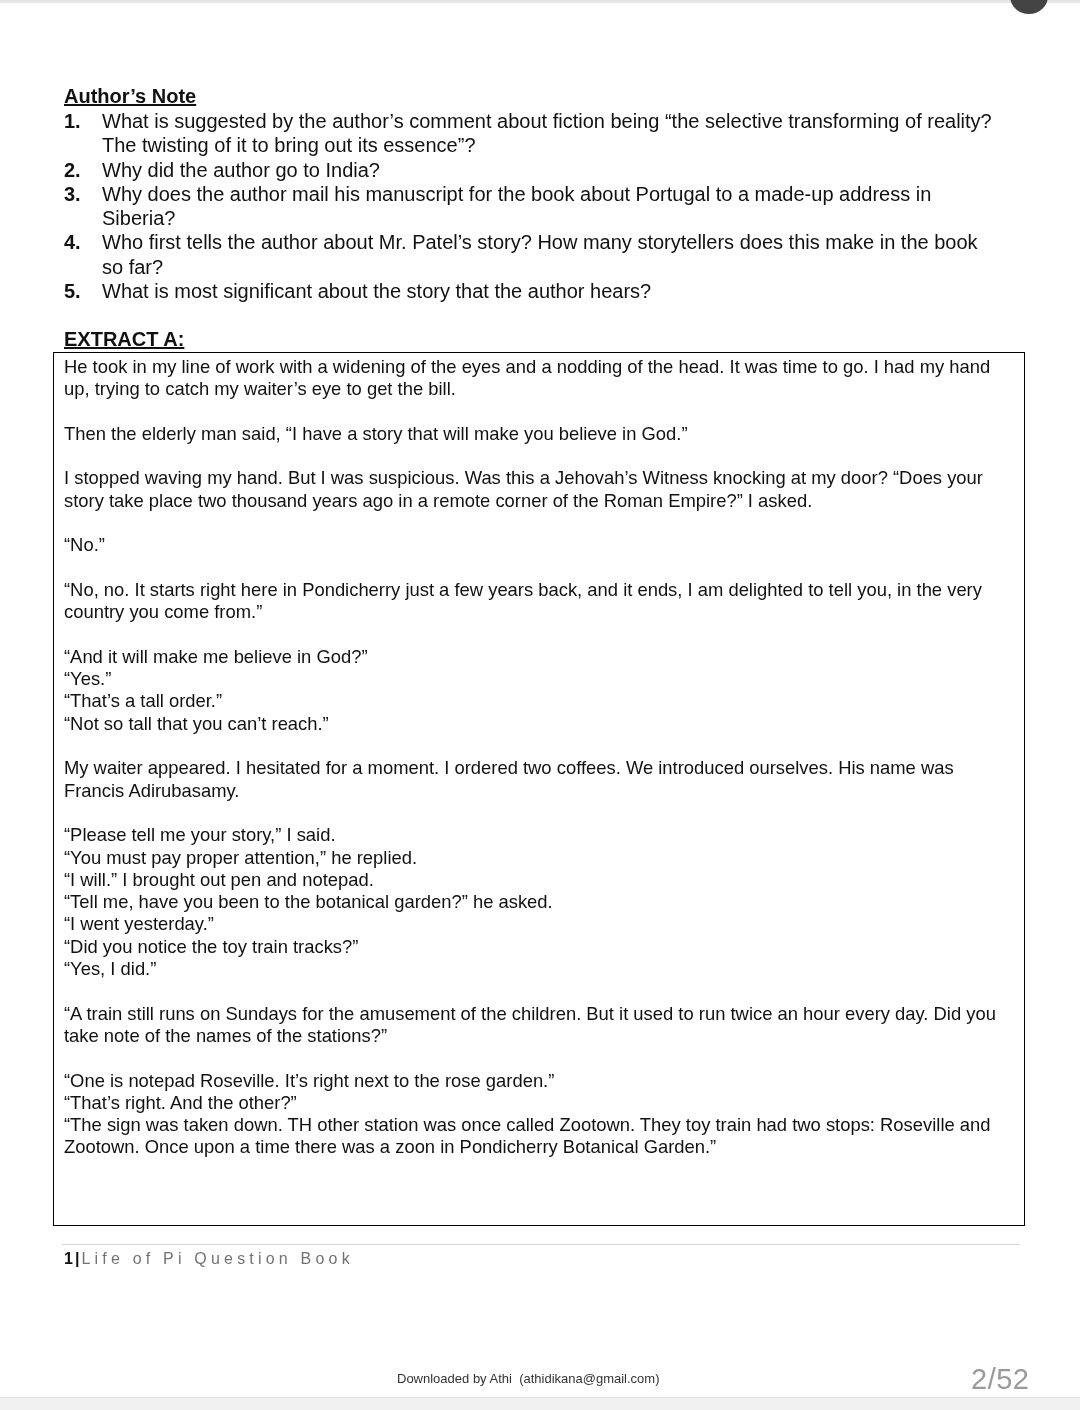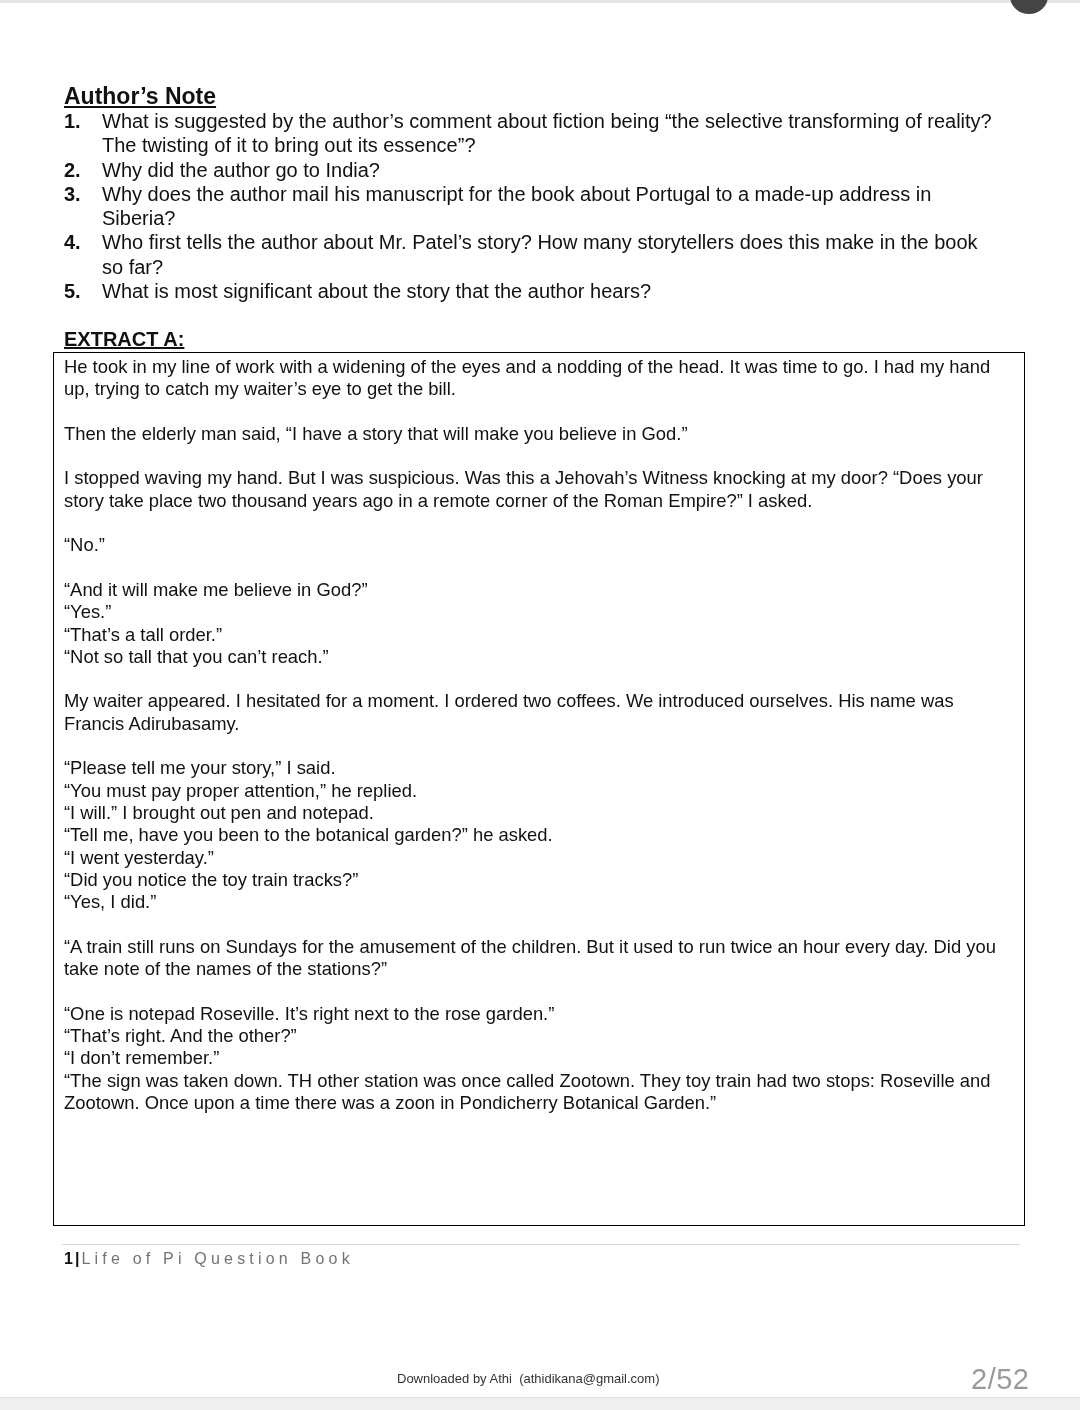--- a/index.html
+++ b/index.html
@@ -34,21 +34,21 @@
     .page {
       position: absolute;
       left: 0; top: 0;
       width: 1080px;
       height: 1397px;
     }
     .section-title {
       position: absolute;
       left: 64px;
       top: 84px;
-      font-size: 23px;
+      font-size: 20px;
       font-weight: bold;
       text-decoration: underline;
       line-height: 24px;
     }
     .questions {
       position: absolute;
       left: 64px;
       top: 109px;
       width: 930px;
       margin: 0;
@@ -186,36 +186,36 @@
     </li>
   </ol>
 
   <div class="extract-title">EXTRACT A:</div>
 
   <div class="extract-box">
     <p class="para">He took in my line of work with a widening of the eyes and a nodding of the head. It was time to go. I had my hand up, trying to catch my waiter’s eye to get the bill.</p>
     <p class="para">Then the elderly man said, “I have a story that will make you believe in God.”</p>
     <p class="para">I stopped waving my hand. But I was suspicious. Was this a Jehovah’s Witness knocking at my door? “Does your story take place two thousand years ago in a remote corner of the Roman Empire?” I asked.</p>
     <p class="para">“No.”</p>
+    <p class="para">“No, no. It starts right here in Pondicherry just a few years back, and it ends, I am delighted to tell you, in the very country you come from.”</p>
     <p class="para tight">“And it will make me believe in God?”</p>
     <p class="para tight">“Yes.”</p>
     <p class="para tight">“That’s a tall order.”</p>
     <p class="para">“Not so tall that you can’t reach.”</p>
     <p class="para">My waiter appeared. I hesitated for a moment. I ordered two coffees. We introduced ourselves. His name was Francis Adirubasamy.</p>
     <p class="para tight">“Please tell me your story,” I said.</p>
     <p class="para tight">“You must pay proper attention,” he replied.</p>
     <p class="para tight">“I will.” I brought out pen and notepad.</p>
     <p class="para tight">“Tell me, have you been to the botanical garden?” he asked.</p>
     <p class="para tight">“I went yesterday.”</p>
     <p class="para tight">“Did you notice the toy train tracks?”</p>
     <p class="para">“Yes, I did.”</p>
     <p class="para">“A train still runs on Sundays for the amusement of the children. But it used to run twice an hour every day. Did you take note of the names of the stations?”</p>
     <p class="para tight">“One is notepad Roseville. It’s right next to the rose garden.”</p>
     <p class="para tight">“That’s right. And the other?”</p>
-    <p class="para tight">“I don’t remember.”</p>
     <p class="para tight">“The sign was taken down. TH other station was once called Zootown. They toy train had two stops: Roseville and Zootown. Once upon a time there was a zoon in Pondicherry Botanical Garden.”</p>
   </div>
 
   <div class="footer-rule"></div>
   <div class="footer-label">
     <span class="footer-page">1</span><span class="footer-sep">|</span><span class="footer-title">Life of Pi Question Book</span>
   </div>
 
   <div class="download-note">Downloaded by Athi  (athidikana@gmail.com)</div>
   <div class="page-counter">2/52</div>

